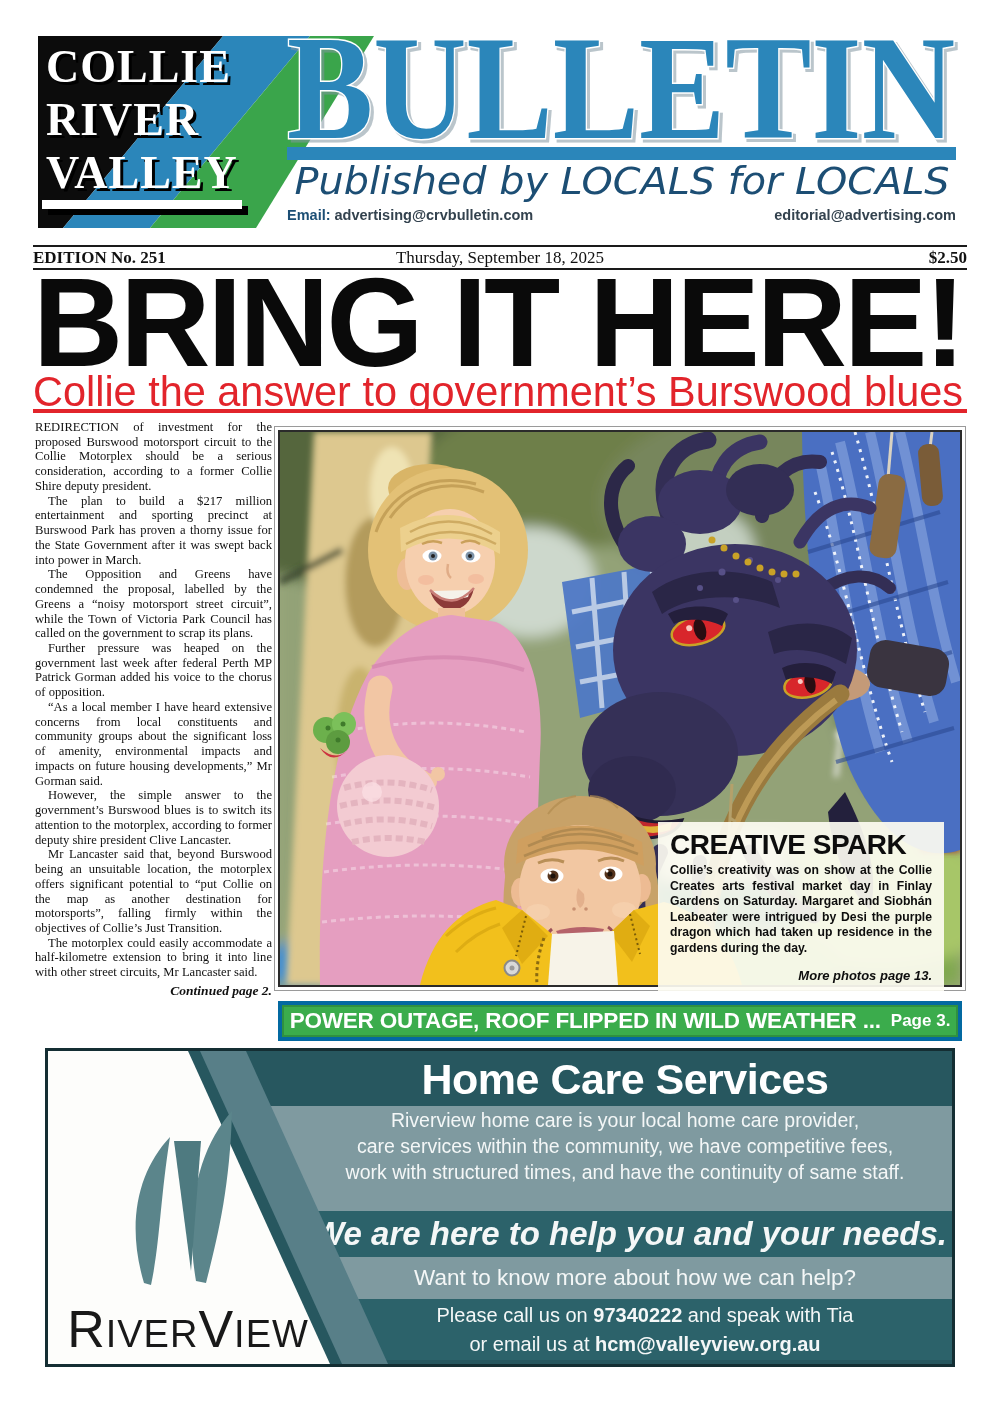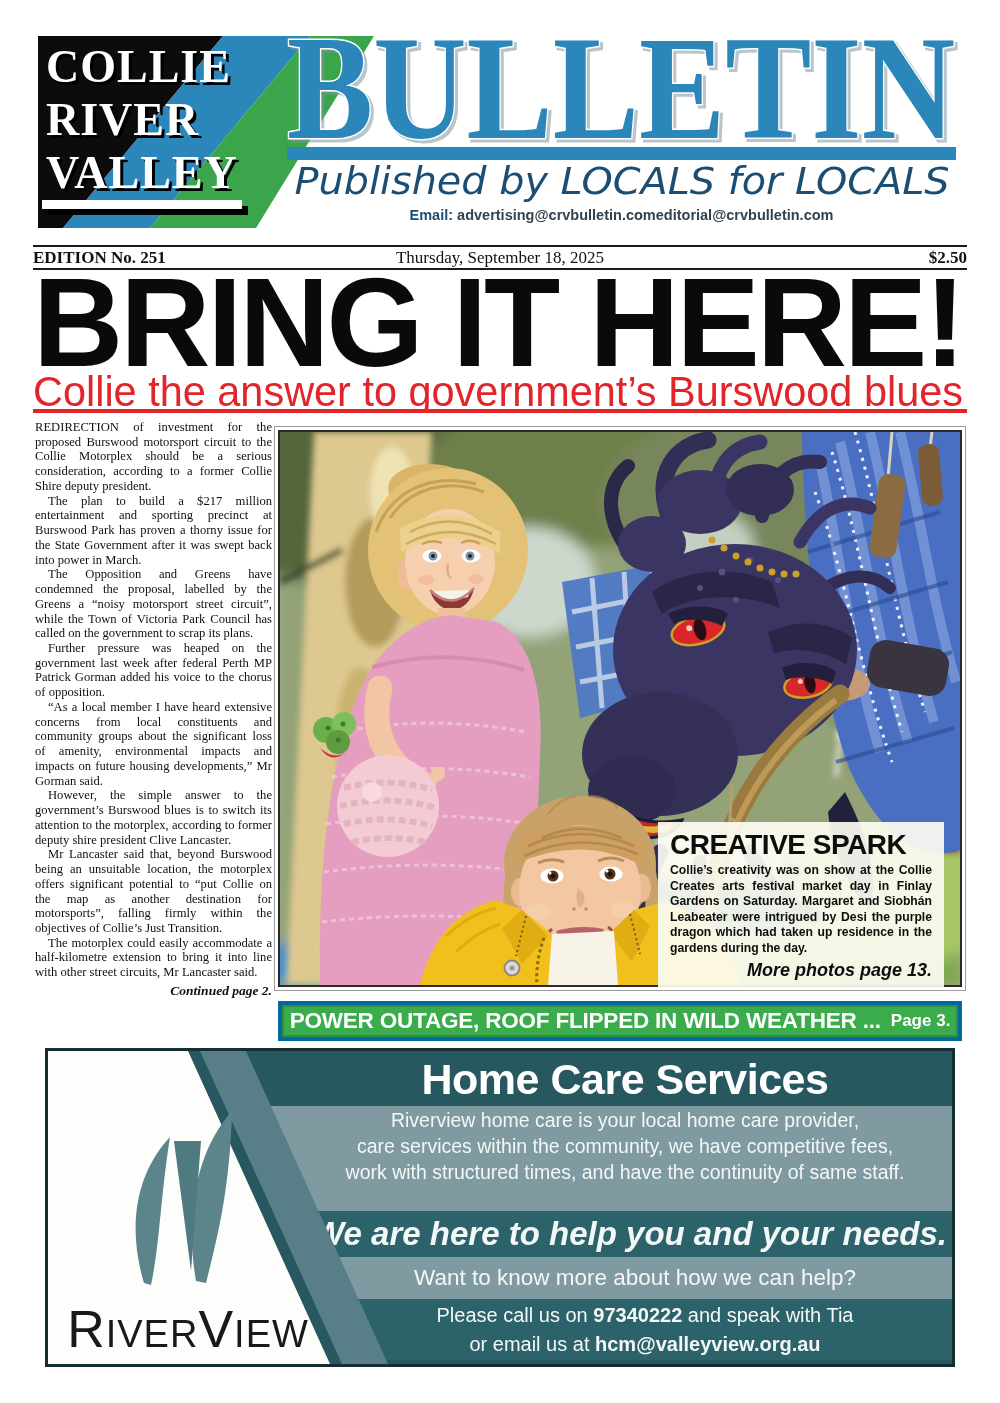--- a/index.html
+++ b/index.html
@@ -10,21 +10,21 @@
   
   .logo-svg{left:38px;top:36px;}
   .logo-text{left:46px;top:40px;width:300px;font-family:"Liberation Serif",serif;
              font-weight:bold;font-size:46px;line-height:53px;color:#ffffff;
              letter-spacing:1px;text-shadow:3px 3px 0 #000000;}
   .logo-bar{left:42px;top:200px;width:200px;height:9px;background:#ffffff;
             box-shadow:6px 6px 0 #000000;}
   .bulletin-svg{left:283px;top:32px;filter:drop-shadow(3px 3px 0 rgba(130,150,160,.55));}
   .blue-bar{left:287px;top:147px;width:669px;height:13px;background:#2b86ba;}
   .tagline-svg{left:290px;top:160px;}
-  .email-row{left:287px;top:207px;width:669px;display:flex;justify-content:center;
+  .email-row{left:287px;top:207px;width:669px;display:flex;justify-content:space-between;
              font-size:14.5px;color:#33424e;font-weight:600;}
   .email-row b{color:#1c4e74;font-weight:bold;}
 
   
   .rule{left:33px;width:934px;height:2px;background:#1a1a1a;}
   .edition-row{left:33px;top:248px;width:934px;display:grid;grid-template-columns:1fr auto 1fr;
                align-items:center;font-family:"Liberation Serif",serif;font-size:17px;color:#111;}
   .edition-row .ed{font-weight:bold;justify-self:start;}
   .edition-row .dt{justify-self:center;}
   .edition-row .pr{font-weight:bold;justify-self:end;}
@@ -40,21 +40,21 @@
   .article p.first{text-indent:0;}
   .continued{text-align:right;font-weight:bold;font-style:italic;font-size:13.5px;margin-top:3px;}
 
   
   .photo-frame{left:278px;top:430px;width:684px;height:557px;border:2px solid #2b2b2b;
                outline:1px solid #9a9a9a;outline-offset:3px;box-sizing:border-box;background:#9aa77b;}
   .caption{position:absolute;left:378px;top:390px;width:286px;background:rgba(253,252,242,0.92);
            padding:8px 12px 8px 12px;box-sizing:border-box;color:#0d0d0d;}
   .caption h2{margin:0;font-size:28px;font-weight:bold;letter-spacing:-0.5px;line-height:1.05;}
   .caption .cap-body{margin-top:4px;font-size:12.2px;font-weight:bold;line-height:1.27;text-align:justify;}
-  .caption .cap-more{margin-top:4px;font-size:18px;font-weight:bold;font-style:italic;text-align:right;}
+  .caption .cap-more{margin-top:12px;font-size:13px;font-weight:bold;font-style:italic;text-align:right;}
 
   
   .teaser{left:278px;top:1001px;width:684px;height:40px;background:#3bac4c;border:4px solid #0369a1;
           box-sizing:border-box;display:flex;align-items:center;justify-content:center;gap:10px;
           box-shadow:inset 0 0 0 2px #2f9040;}
   .teaser .t-main{color:#fff;font-weight:bold;font-size:22.5px;letter-spacing:-0.2px;white-space:nowrap;}
   .teaser .t-page{color:#fff;font-weight:bold;font-size:17px;white-space:nowrap;}
 
   
   .ad{left:45px;top:1048px;width:910px;height:319px;background:#27575f;border:3px solid #142e33;
@@ -99,21 +99,21 @@
 
   <svg class="abs bulletin-svg" width="680" height="122" viewBox="0 0 680 122">
     <text x="338" y="106" text-anchor="middle" font-family="Liberation Serif, serif" font-weight="bold" font-size="148" fill="#2b86ba" stroke="#ffffff" stroke-width="3" paint-order="stroke" textLength="668" lengthAdjust="spacingAndGlyphs">BULLETIN</text>
   </svg>
   <div class="abs blue-bar"></div>
   <svg class="abs tagline-svg" width="665" height="46" viewBox="0 0 665 46">
     <text x="332" y="34" text-anchor="middle" font-family="DejaVu Sans, sans-serif" font-style="italic" font-size="37" fill="#1c4e74" textLength="655" lengthAdjust="spacingAndGlyphs">Published by LOCALS for LOCALS</text>
   </svg>
   <div class="abs email-row">
     <span><b>Email:</b> <span>advertising@crvbulletin.com</span></span>
-    <span>editorial@crvbulletin.com</span>
+    <span>editorial@advertising.com</span>
   </div>
 
   <div class="abs rule" style="top:245px;"></div>
   <div class="abs edition-row">
     <span class="ed">EDITION No. 251</span>
     <span class="dt">Thursday, September 18, 2025</span>
     <span class="pr">$2.50</span>
   </div>
   <div class="abs rule" style="top:268px;"></div>
 

